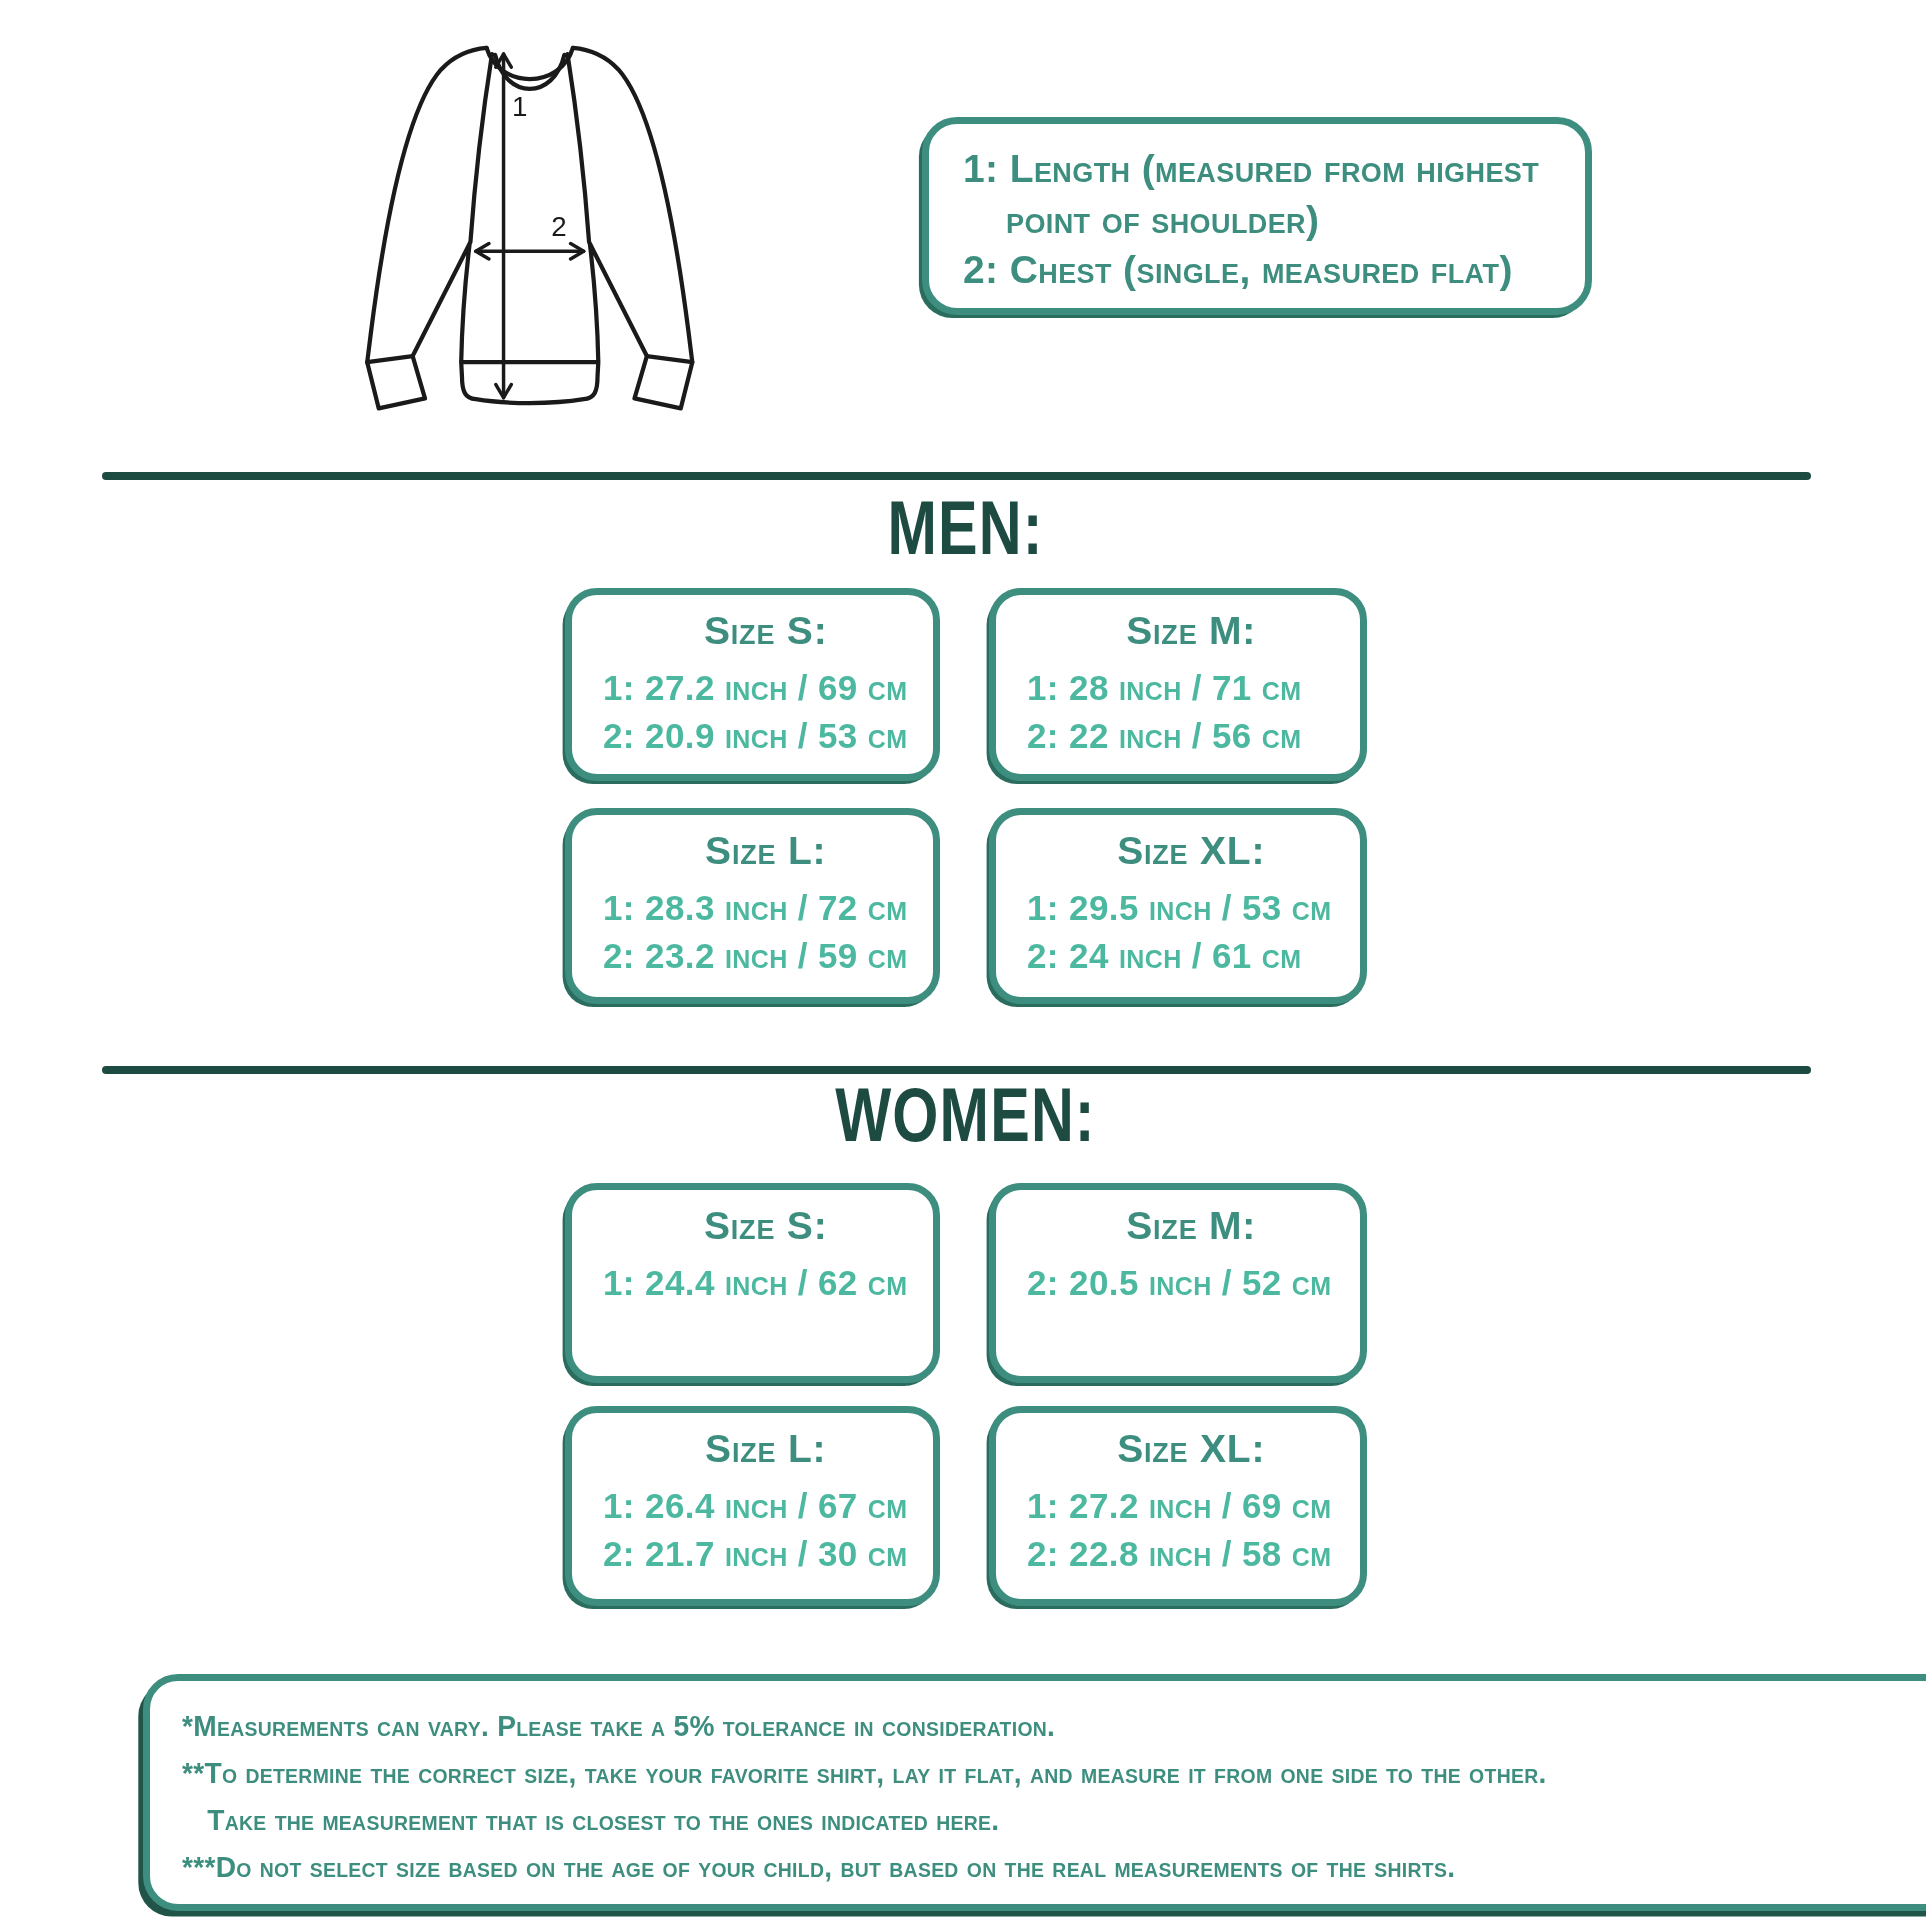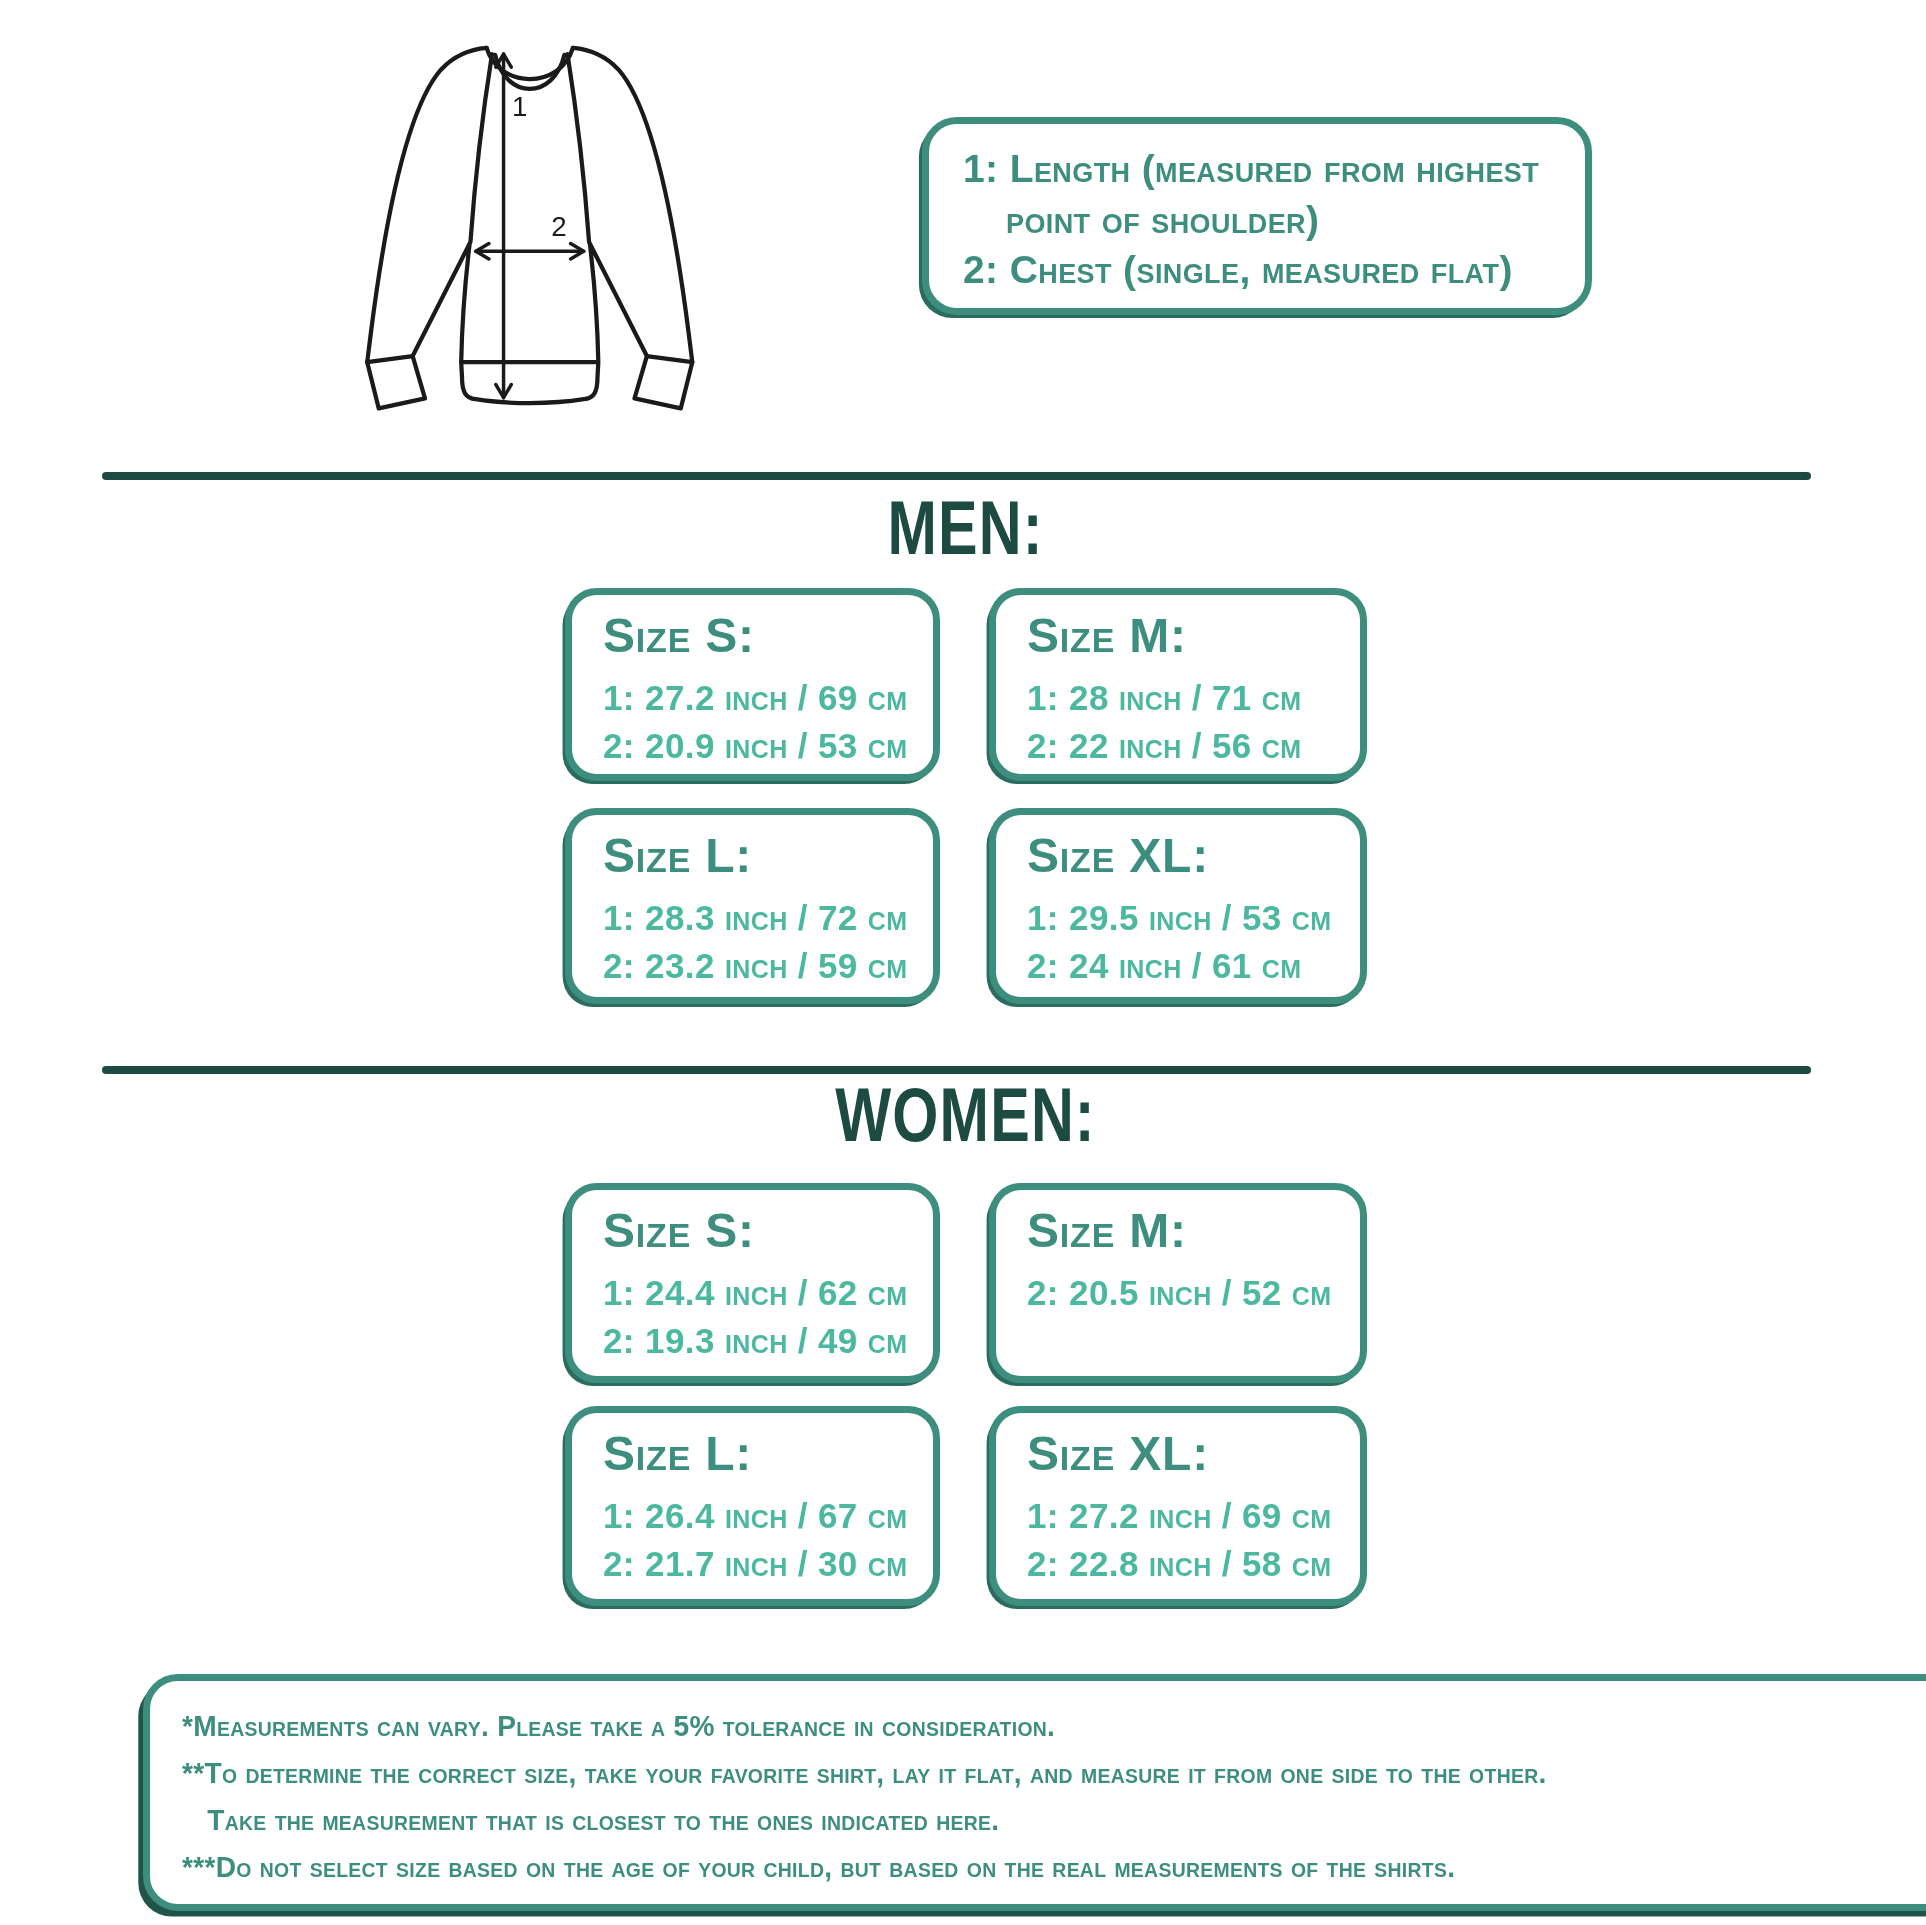--- a/index.html
+++ b/index.html
@@ -36,21 +36,21 @@
   .section-heading.women{top:1077px;}
   
   .size-box{
     position:absolute;box-sizing:border-box;background:#fff;
     border:7px solid #3d8e7f;border-radius:32px;
     padding:15.4px 4.6px 7.7px 31px;
     box-shadow:-3.9px 4.6px 0 -1.5px #2a6c5e;
   }
   .size-label{
     font-variant:small-caps;font-weight:700;color:#3d8e7f;
-    font-size:48px;line-height:1.1;margin-bottom:10.8px;letter-spacing:0.8px;
+    font-size:39px;line-height:1.1;margin-bottom:10.8px;letter-spacing:0.8px;text-align:center;
   }
   .size-line{
     font-variant:small-caps;font-weight:700;color:#4cb8a0;
     font-size:35px;line-height:1.36;white-space:nowrap;letter-spacing:0.4px;
   }
   .pos-m-s {left:565px; top:588px; width:375px;height:193px;}
   .pos-m-m {left:989px;top:588px; width:378px;height:193px;}
   .pos-m-l {left:565px; top:808px;width:375px;height:196px;}
   .pos-m-xl{left:989px;top:808px;width:378px;height:196px;}
   .pos-w-s {left:565px; top:1183px;width:375px;height:200px;}
@@ -138,21 +138,20 @@
     <div class="size-line">2: 24 inch / 61 cm</div>
   </div>
 
   <div class="divider d2"></div>
 
   <div class="section-heading women">WOMEN:</div>
 
   <div class="size-box pos-w-s">
     <div class="size-label">Size S:</div>
     <div class="size-line">1: 24.4 inch / 62 cm</div>
-    <div class="size-line">2: 19.3 inch / 49 cm</div>
   </div>
   <div class="size-box pos-w-m">
     <div class="size-label">Size M:</div>
     <div class="size-line">2: 20.5 inch / 52 cm</div>
   </div>
   <div class="size-box pos-w-l">
     <div class="size-label">Size L:</div>
     <div class="size-line">1: 26.4 inch / 67 cm</div>
     <div class="size-line">2: 21.7 inch / 30 cm</div>
   </div>

